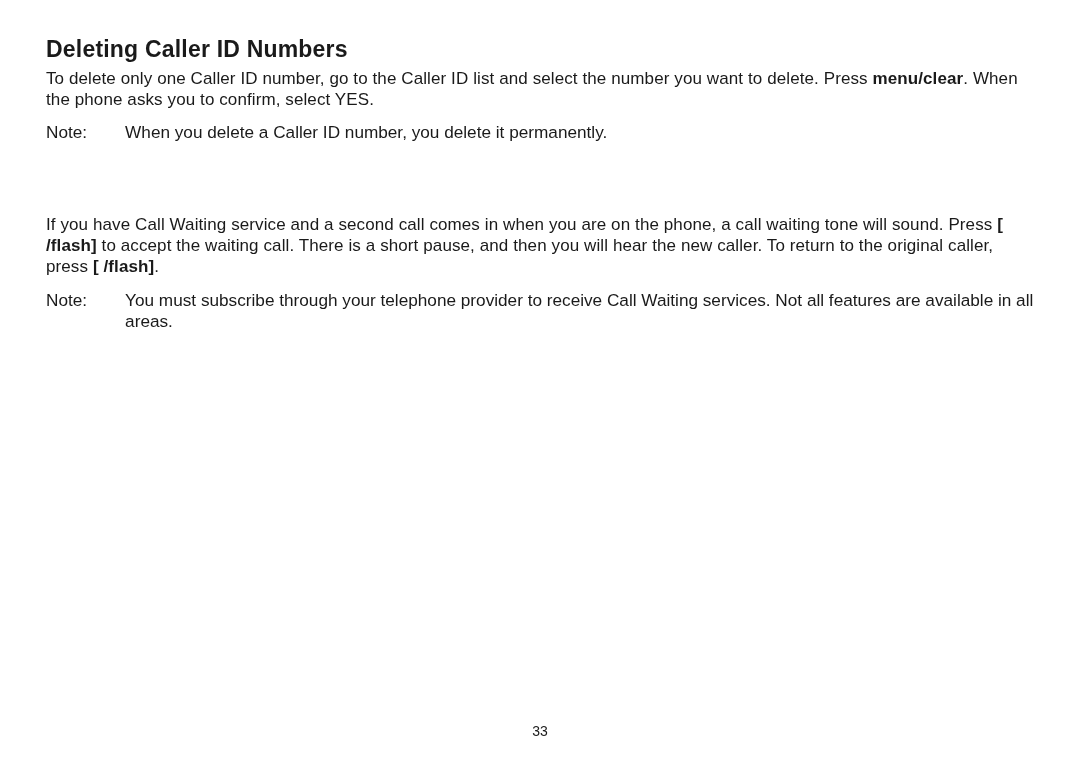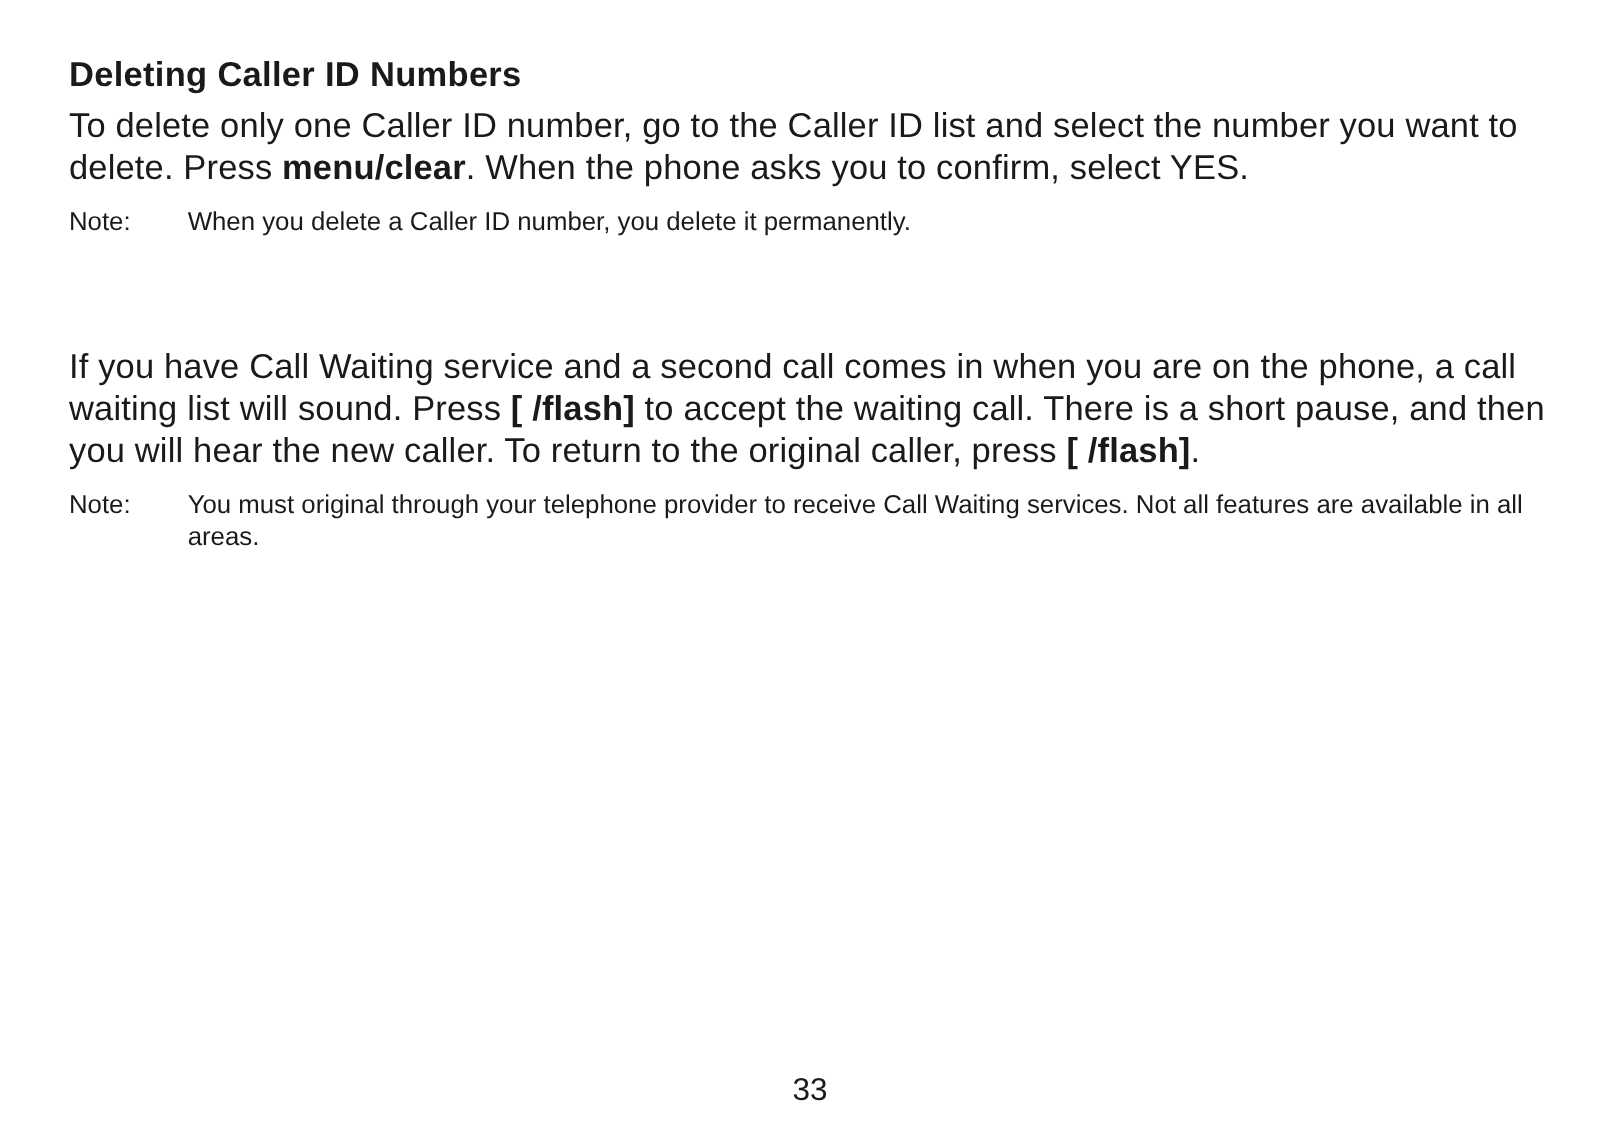--- a/index.html
+++ b/index.html
@@ -18,21 +18,21 @@
     height: 759px;
     position: relative;
   }
   .section-heading {
     font-size: 23px;
     font-weight: bold;
     margin: 0 0 6px 0;
     letter-spacing: 0.2px;
   }
   .para {
-    font-size: 23px;
+    font-size: 17px;
     line-height: 1.22;
     margin: 0 0 4px 0;
     letter-spacing: 0.1px;
   }
   .note-row {
     display: flex;
     font-size: 17.2px;
     line-height: 1.22;
     margin: 12px 0 0 0;
   }
@@ -50,21 +50,21 @@
   }
   .bold {
     font-weight: bold;
   }
   .page-number {
     position: absolute;
     bottom: 20px;
     left: 0;
     width: 100%;
     text-align: center;
-    font-size: 21px;
+    font-size: 14px;
   }
 </style>
 </head>
 <body>
 
 <div class="page">
 
   <h2 class="section-heading">Deleting Caller ID Numbers</h2>
 
   <p class="para">
@@ -74,22 +74,22 @@
 
   <div class="note-row">
     <div class="note-label">Note:</div>
     <div class="note-body">When you delete a Caller ID number, you delete it permanently.</div>
   </div>
 
   <div class="section-gap"></div>
 
 
   <p class="para">
-    <span>If you have Call Waiting service and a second call comes in when you are on the phone, a call waiting list will sound. Press </span><span class="bold">[ /flash]</span><span> to accept the waiting call. There is a short pause, and then you will hear the new caller. To return to the original caller, press </span><span class="bold">[ /flash]</span><span>.</span>
+    <span>If you have Call Waiting service and a second call comes in when you are on the phone, a call waiting tone will sound. Press </span><span class="bold">[ /flash]</span><span> to accept the waiting call. There is a short pause, and then you will hear the new caller. To return to the original caller, press </span><span class="bold">[ /flash]</span><span>.</span>
   </p>
 
   <div class="note-row">
     <div class="note-label">Note:</div>
-    <div class="note-body">You must original through your telephone provider to receive Call Waiting services. Not all features are available in all areas.</div>
+    <div class="note-body">You must subscribe through your telephone provider to receive Call Waiting services. Not all features are available in all areas.</div>
   </div>
 
   <div class="page-number">33</div>
 </div>
 
 </body></html>

